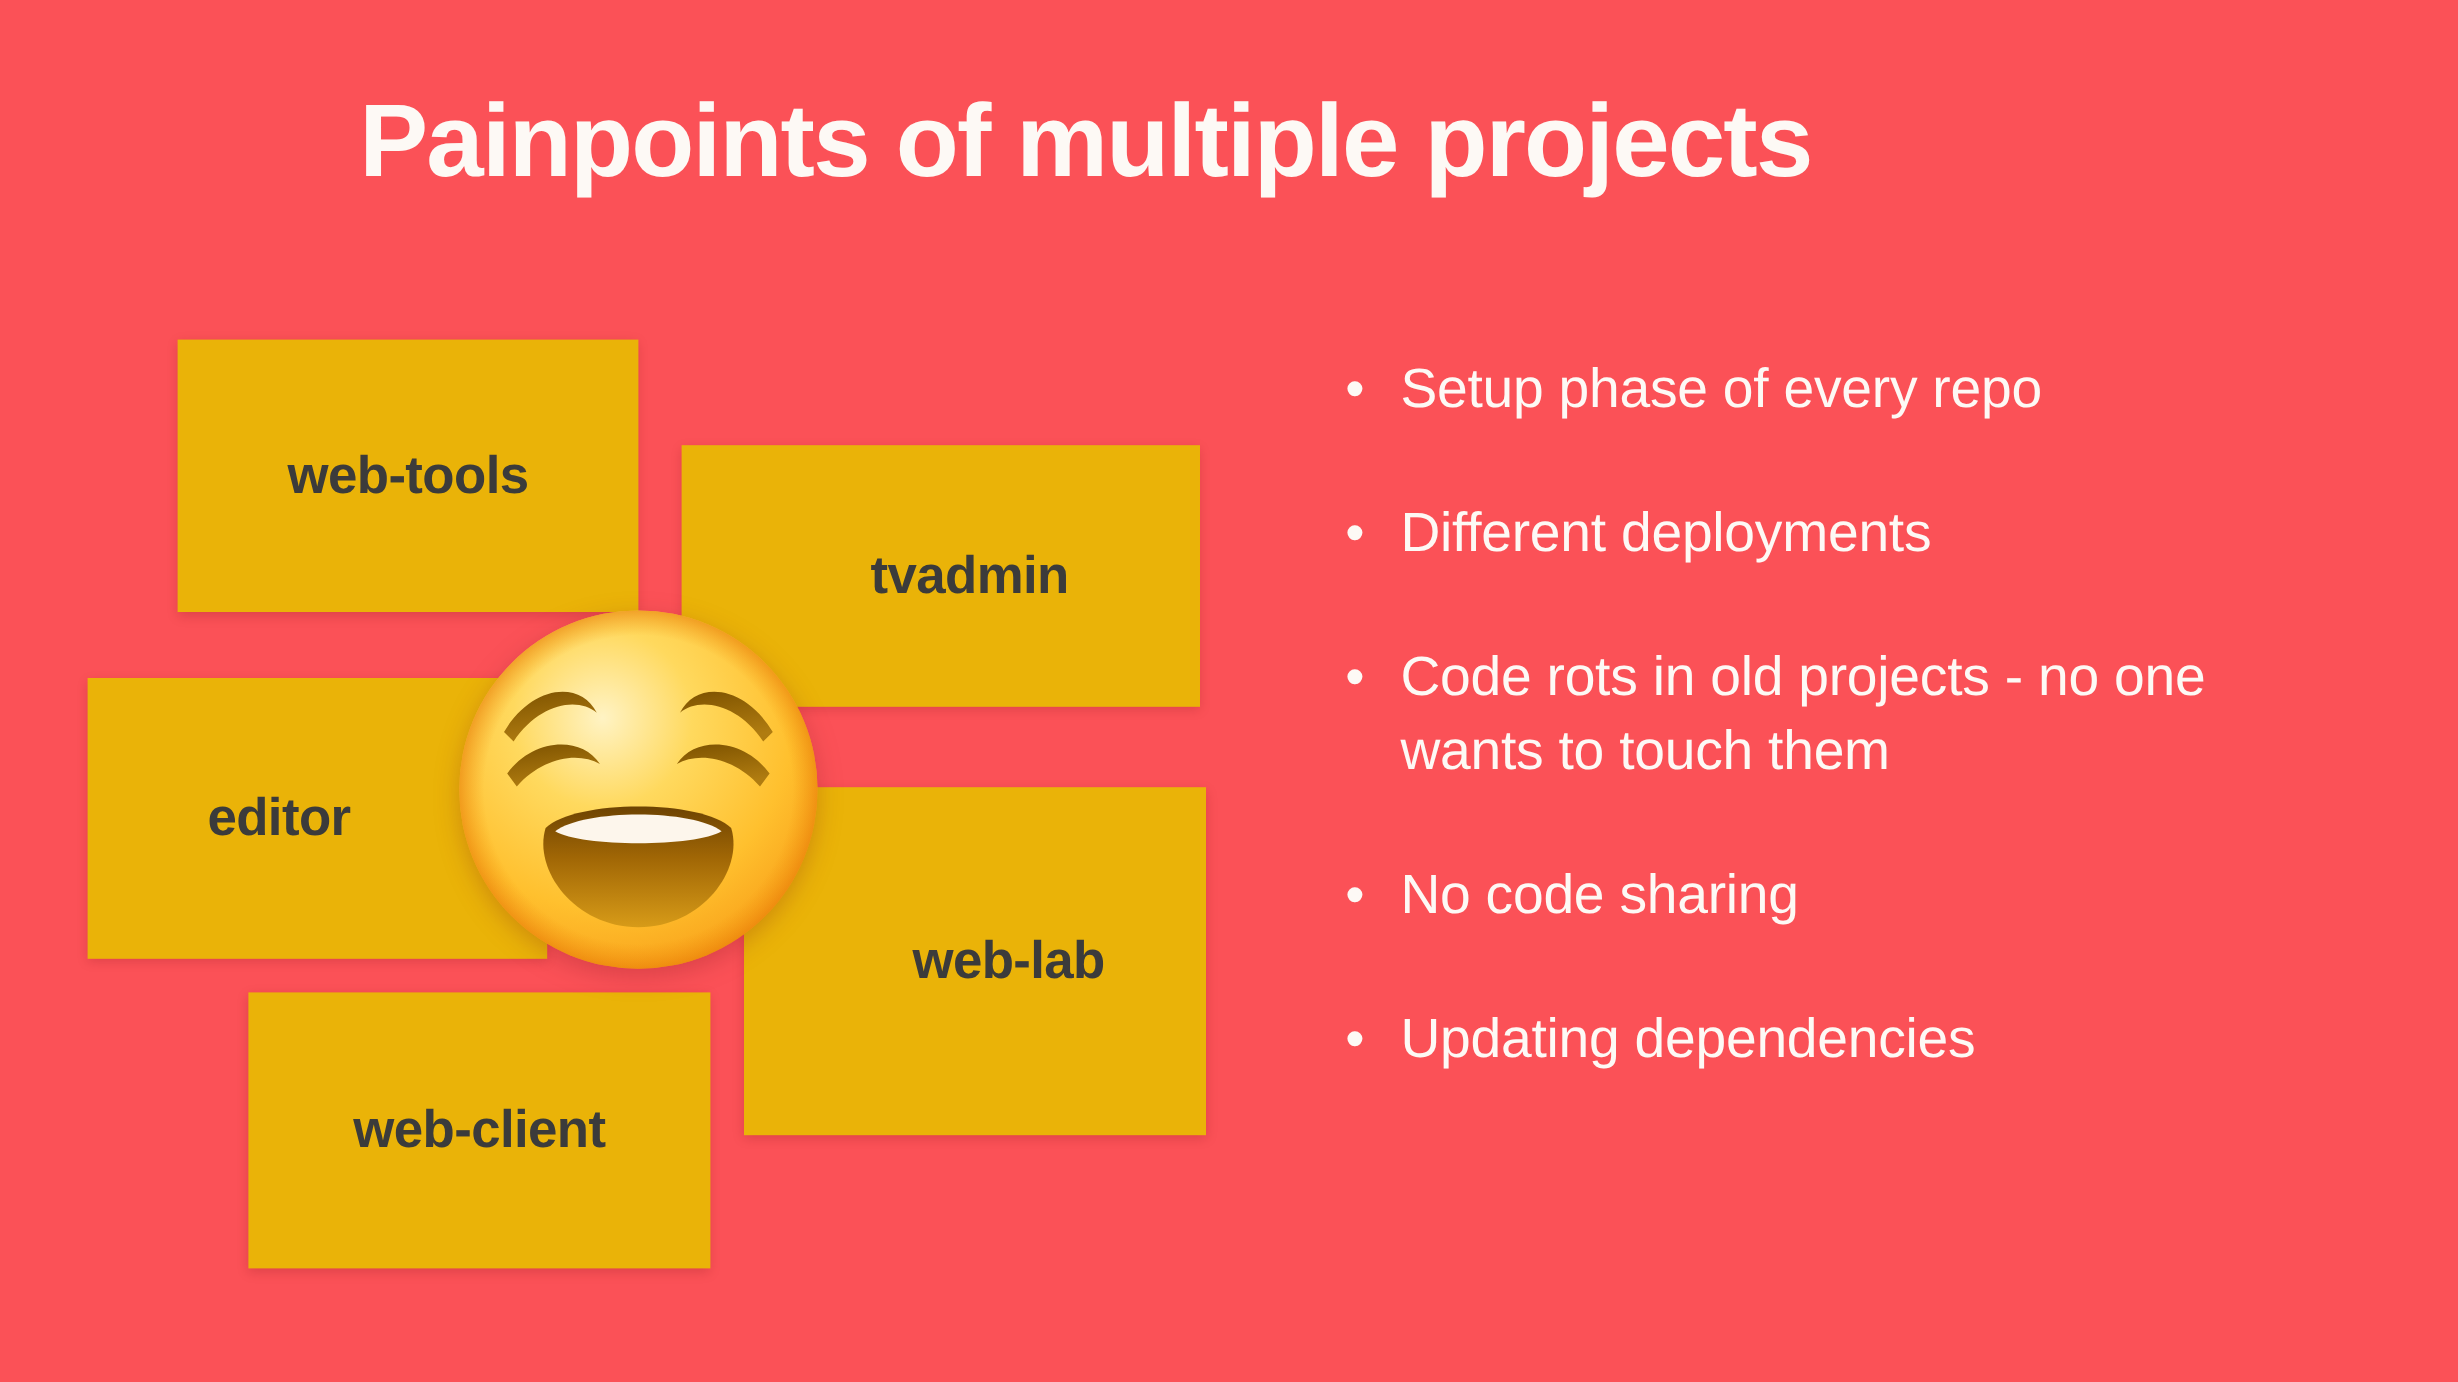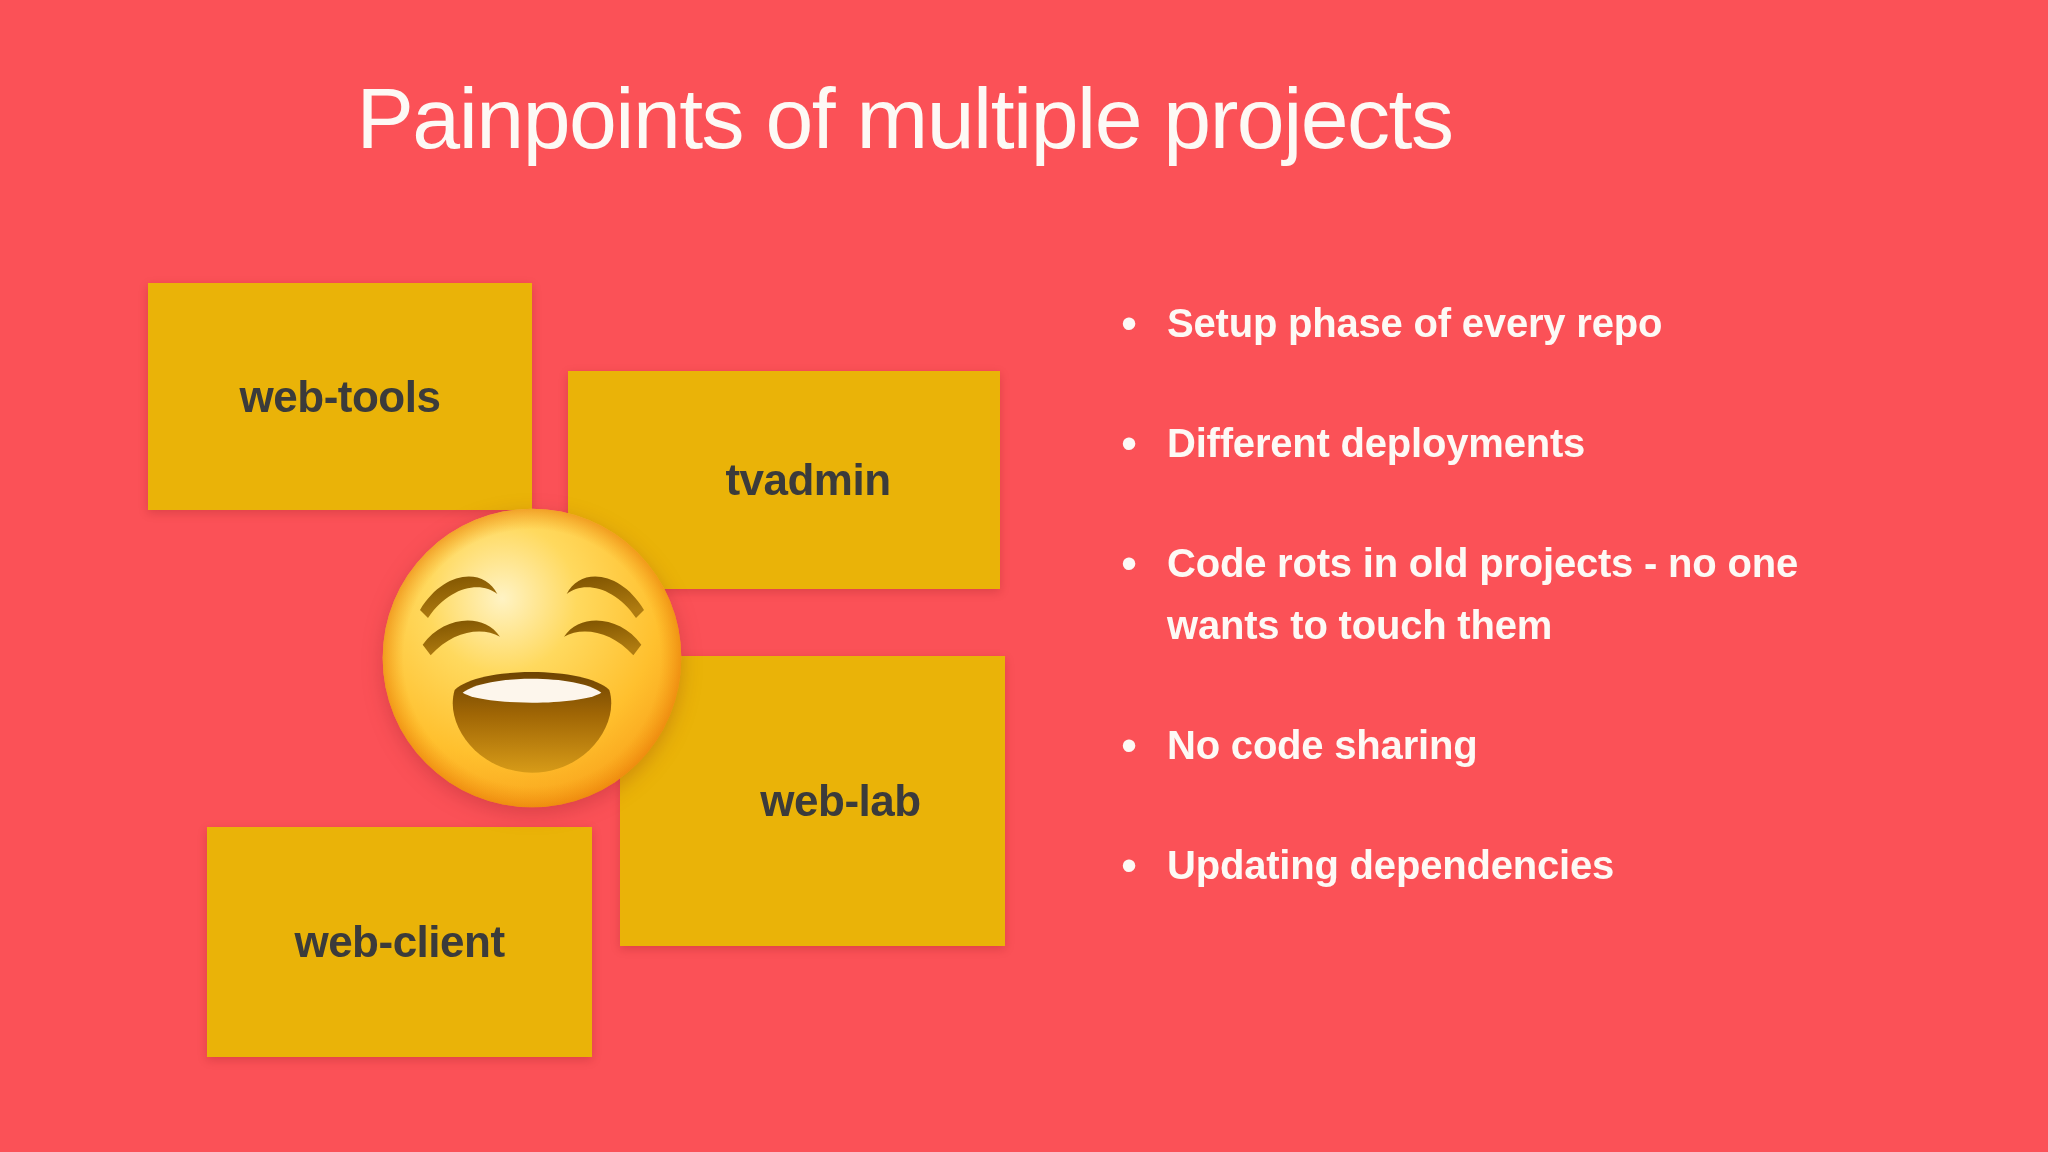--- a/index.html
+++ b/index.html
@@ -21,21 +21,21 @@
   }
 
   
   #slide-title {
     position: absolute;
     left: 0;
     top: 72px;
     width: 1809px;
     text-align: center;
     font-size: 86px;
-    font-weight: 400;
+    font-weight: 700;
     letter-spacing: -1.5px;
     color: #fdf9f5;
     line-height: 1.08;
     white-space: nowrap;
   }
 
   
   .project-card {
     position: absolute;
     background: #eab308;
@@ -103,42 +103,45 @@
     width: 52px;
     font-size: 46px;
     line-height: 62px;
     color: #fdf9f5;
     text-align: left;
     padding-left: 6px;
     box-sizing: border-box;
   }
   .painpoint-text {
     flex: 1 1 auto;
-    font-size: 40px;
+    font-size: 46px;
     line-height: 62px;
-    font-weight: 700;
+    font-weight: 400;
     color: #fdf9f5;
     letter-spacing: -0.2px;
   }
 </style>
 </head>
 <body>
 
 <div id="slide" style="background: rgb(251, 81, 87);">
 
   <div id="slide-title">Painpoints of multiple projects</div>
 
   <div class="project-card" id="card-web-tools">
     <span class="card-label">web-tools</span>
   </div>
 
   <div class="project-card" id="card-tvadmin">
     <span class="card-label">tvadmin</span>
   </div>
 
+  <div class="project-card" id="card-editor">
+    <span class="card-label">editor</span>
+  </div>
 
   <div class="project-card" id="card-web-lab">
     <span class="card-label">web-lab</span>
   </div>
 
   <div class="project-card" id="card-web-client">
     <span class="card-label">web-client</span>
   </div>
 
   <div id="emoji-weary-face">

